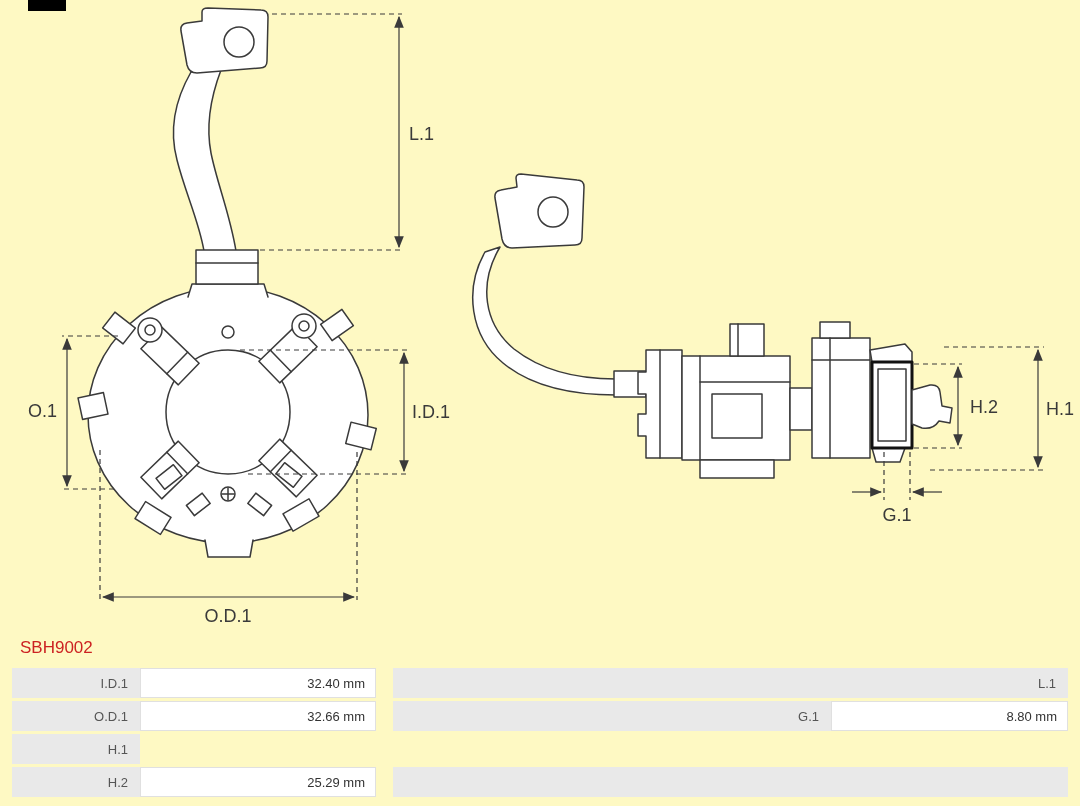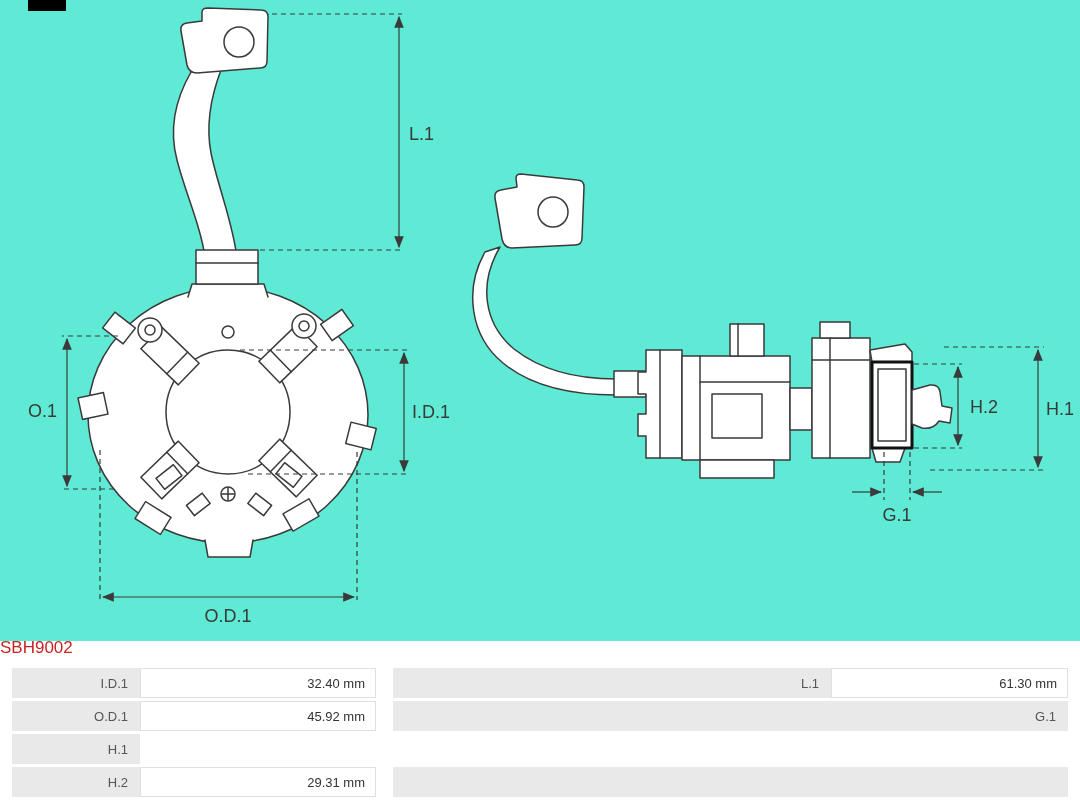--- a/index.html
+++ b/index.html
@@ -1,24 +1,24 @@
 <!DOCTYPE html>
 <html><head>
 <meta charset="utf-8">
 <style>
   html,body{margin:0;padding:0;background:#fff;}
   body{width:1080px;height:806px;overflow:hidden;font-family:"Liberation Sans",sans-serif;position:relative;}
-  .stage{position:relative;width:1080px;height:641px;background:#5eead4;}
+  .stage{position:relative;width:1080px;height:806px;background:#fef9c3;}
   .brand-mark{position:absolute;left:28px;top:0;width:38px;height:11px;background:#000;}
   svg.drawing{position:absolute;left:0;top:0;}
   .draw{stroke:#3a3a3a;fill:none;stroke-width:1.5;stroke-linejoin:round;stroke-linecap:round;}
   .dim{stroke:#3a3a3a;stroke-width:1.2;}
   .dash{stroke-dasharray:5 4;}
   svg text{font-family:"Liberation Sans",sans-serif;font-size:18px;fill:#3a3a3a;stroke:none;}
-  .part-number{position:absolute;left:0;top:638px;font-size:17px;color:#cc2222;}
+  .part-number{position:absolute;left:20px;top:638px;font-size:17px;color:#cc2222;}
   .spec-table{position:absolute;left:12px;right:12px;top:668px;display:flex;flex-direction:column;gap:3px;}
   .spec-row{display:flex;height:30px;}
   .cell{display:flex;align-items:center;font-size:13px;box-sizing:border-box;}
   .cell-label{background:#e9e9e9;color:#555;justify-content:flex-end;padding:0 12px 0 8px;}
   .cell-value{background:#fff;border:1px solid #e0e0e0;color:#333;justify-content:flex-end;padding:0 10px;}
   .w-label-left{width:128px;}
   .w-value-left{width:236px;margin-right:17px;}
   .w-label-right{flex:1;}
   .w-value-right{width:237px;}
 </style>
@@ -171,30 +171,30 @@
     </g>
   </svg>
 
   <div class="part-number">SBH9002</div>
 
   <div class="spec-table">
     <div class="spec-row">
       <div class="cell cell-label w-label-left">I.D.1</div>
       <div class="cell cell-value w-value-left">32.40 mm</div>
       <div class="cell cell-label w-label-right">L.1</div>
-      <div class="cell cell-value w-value-right">61.30 mm</div>
     </div>
     <div class="spec-row">
       <div class="cell cell-label w-label-left">O.D.1</div>
-      <div class="cell cell-value w-value-left">45.92 mm</div>
+      <div class="cell cell-value w-value-left">32.66 mm</div>
       <div class="cell cell-label w-label-right">G.1</div>
+      <div class="cell cell-value w-value-right">8.80 mm</div>
     </div>
     <div class="spec-row">
       <div class="cell cell-label w-label-left">H.1</div>
     </div>
     <div class="spec-row">
       <div class="cell cell-label w-label-left">H.2</div>
-      <div class="cell cell-value w-value-left">29.31 mm</div>
+      <div class="cell cell-value w-value-left">25.29 mm</div>
       <div class="cell cell-label w-label-right"></div>
     </div>
   </div>
 
 </div>
 
 </body></html>

